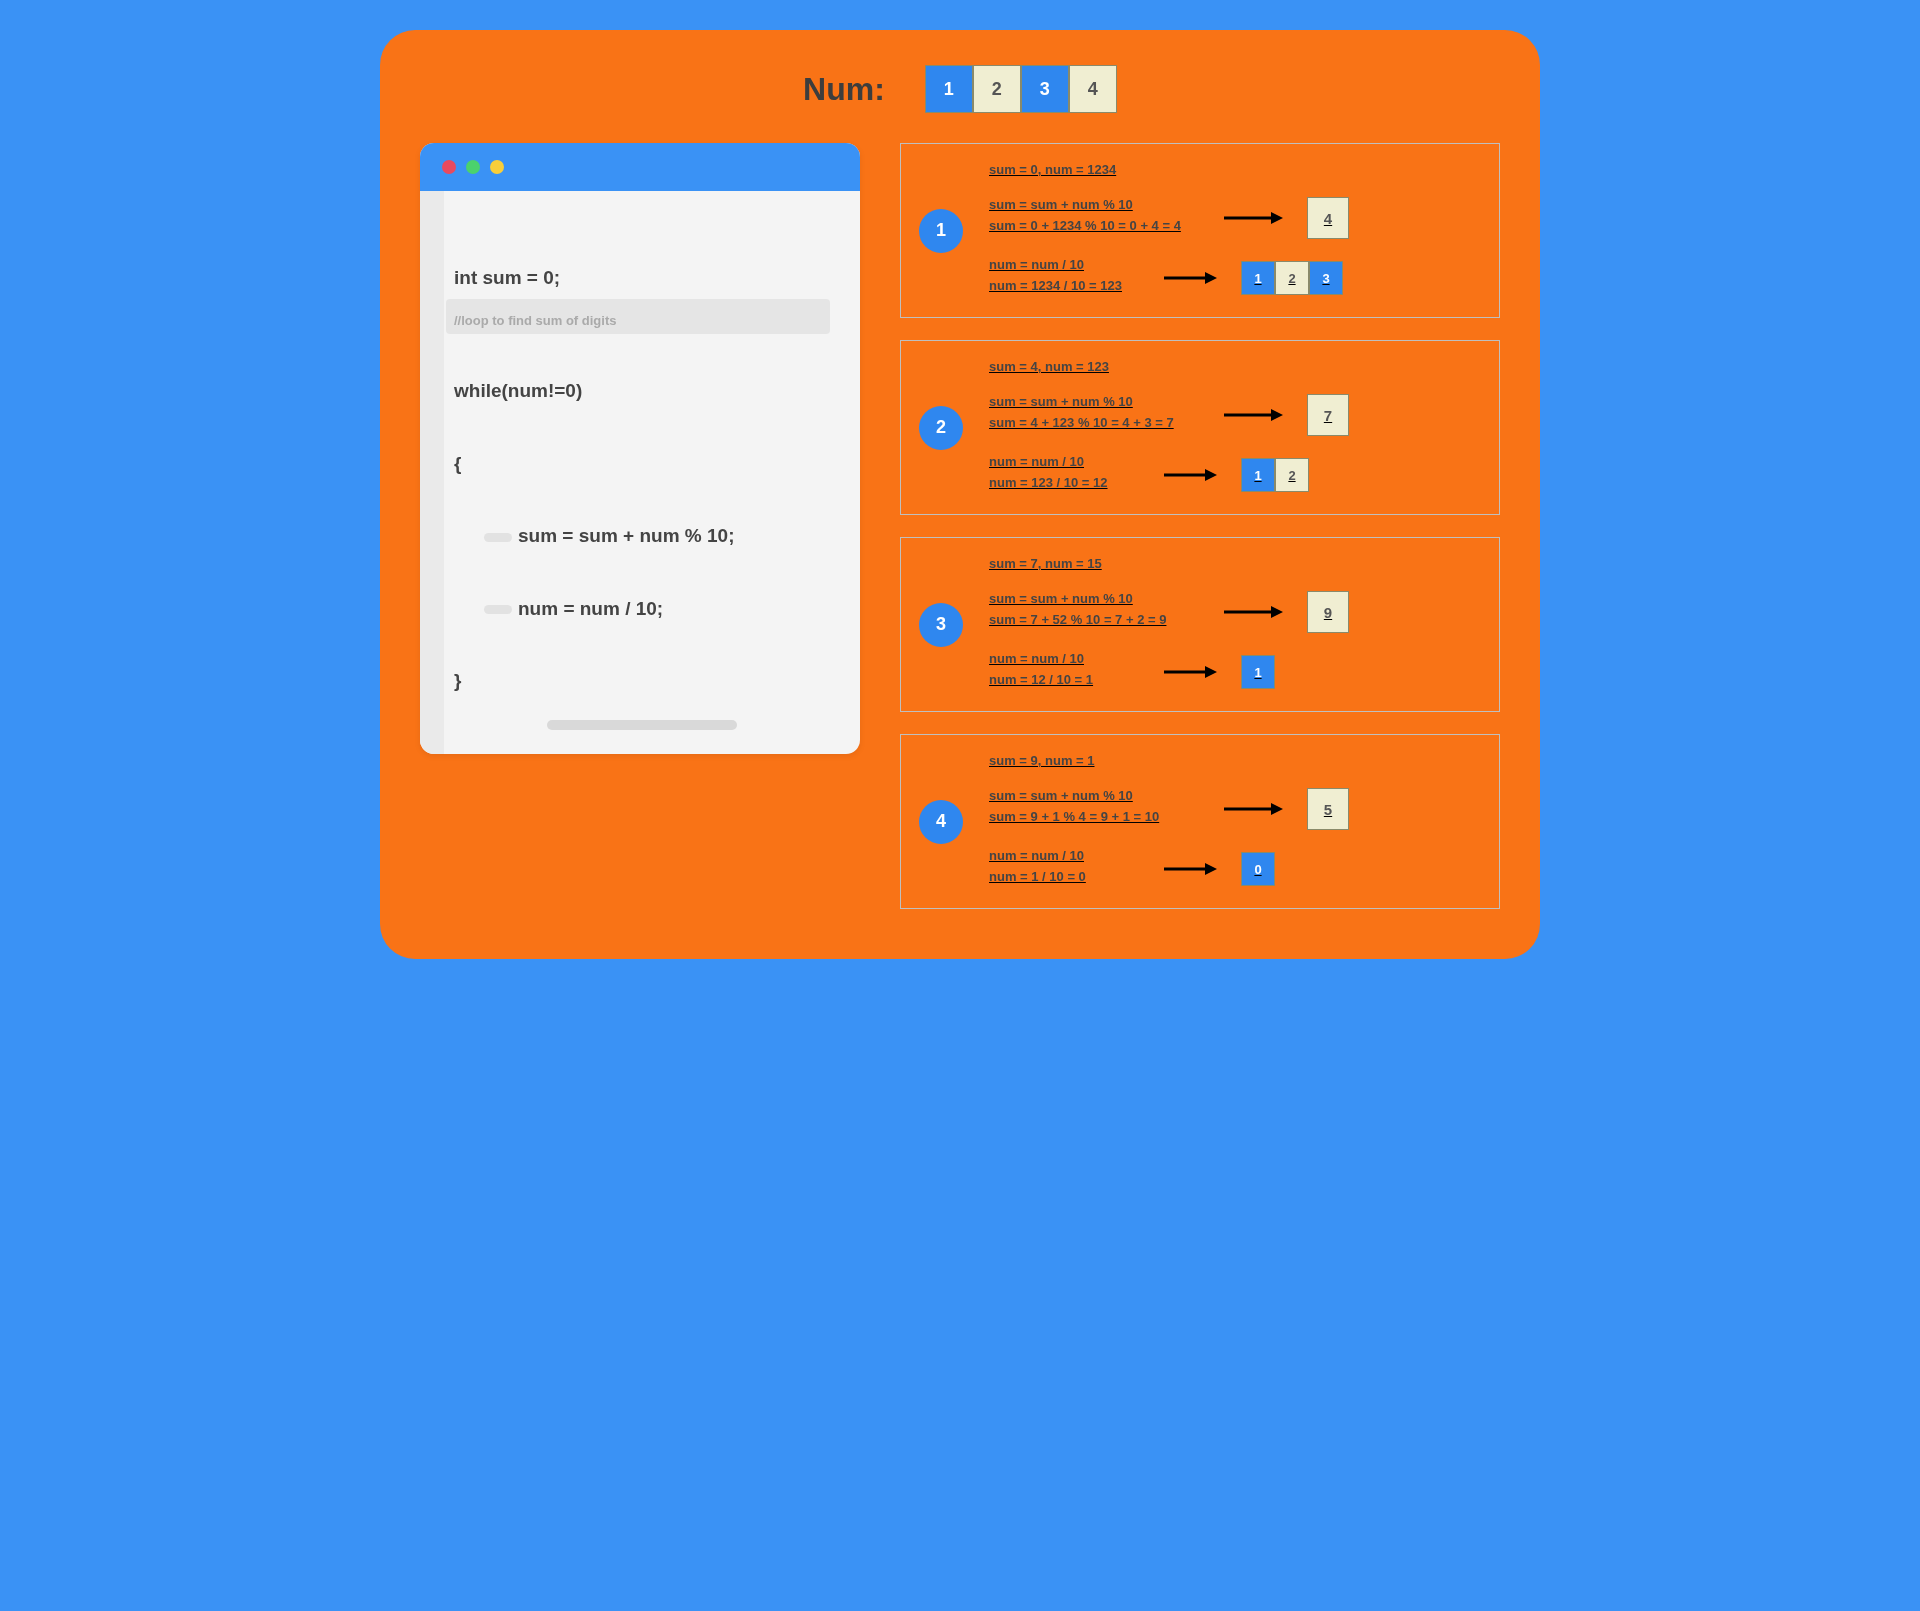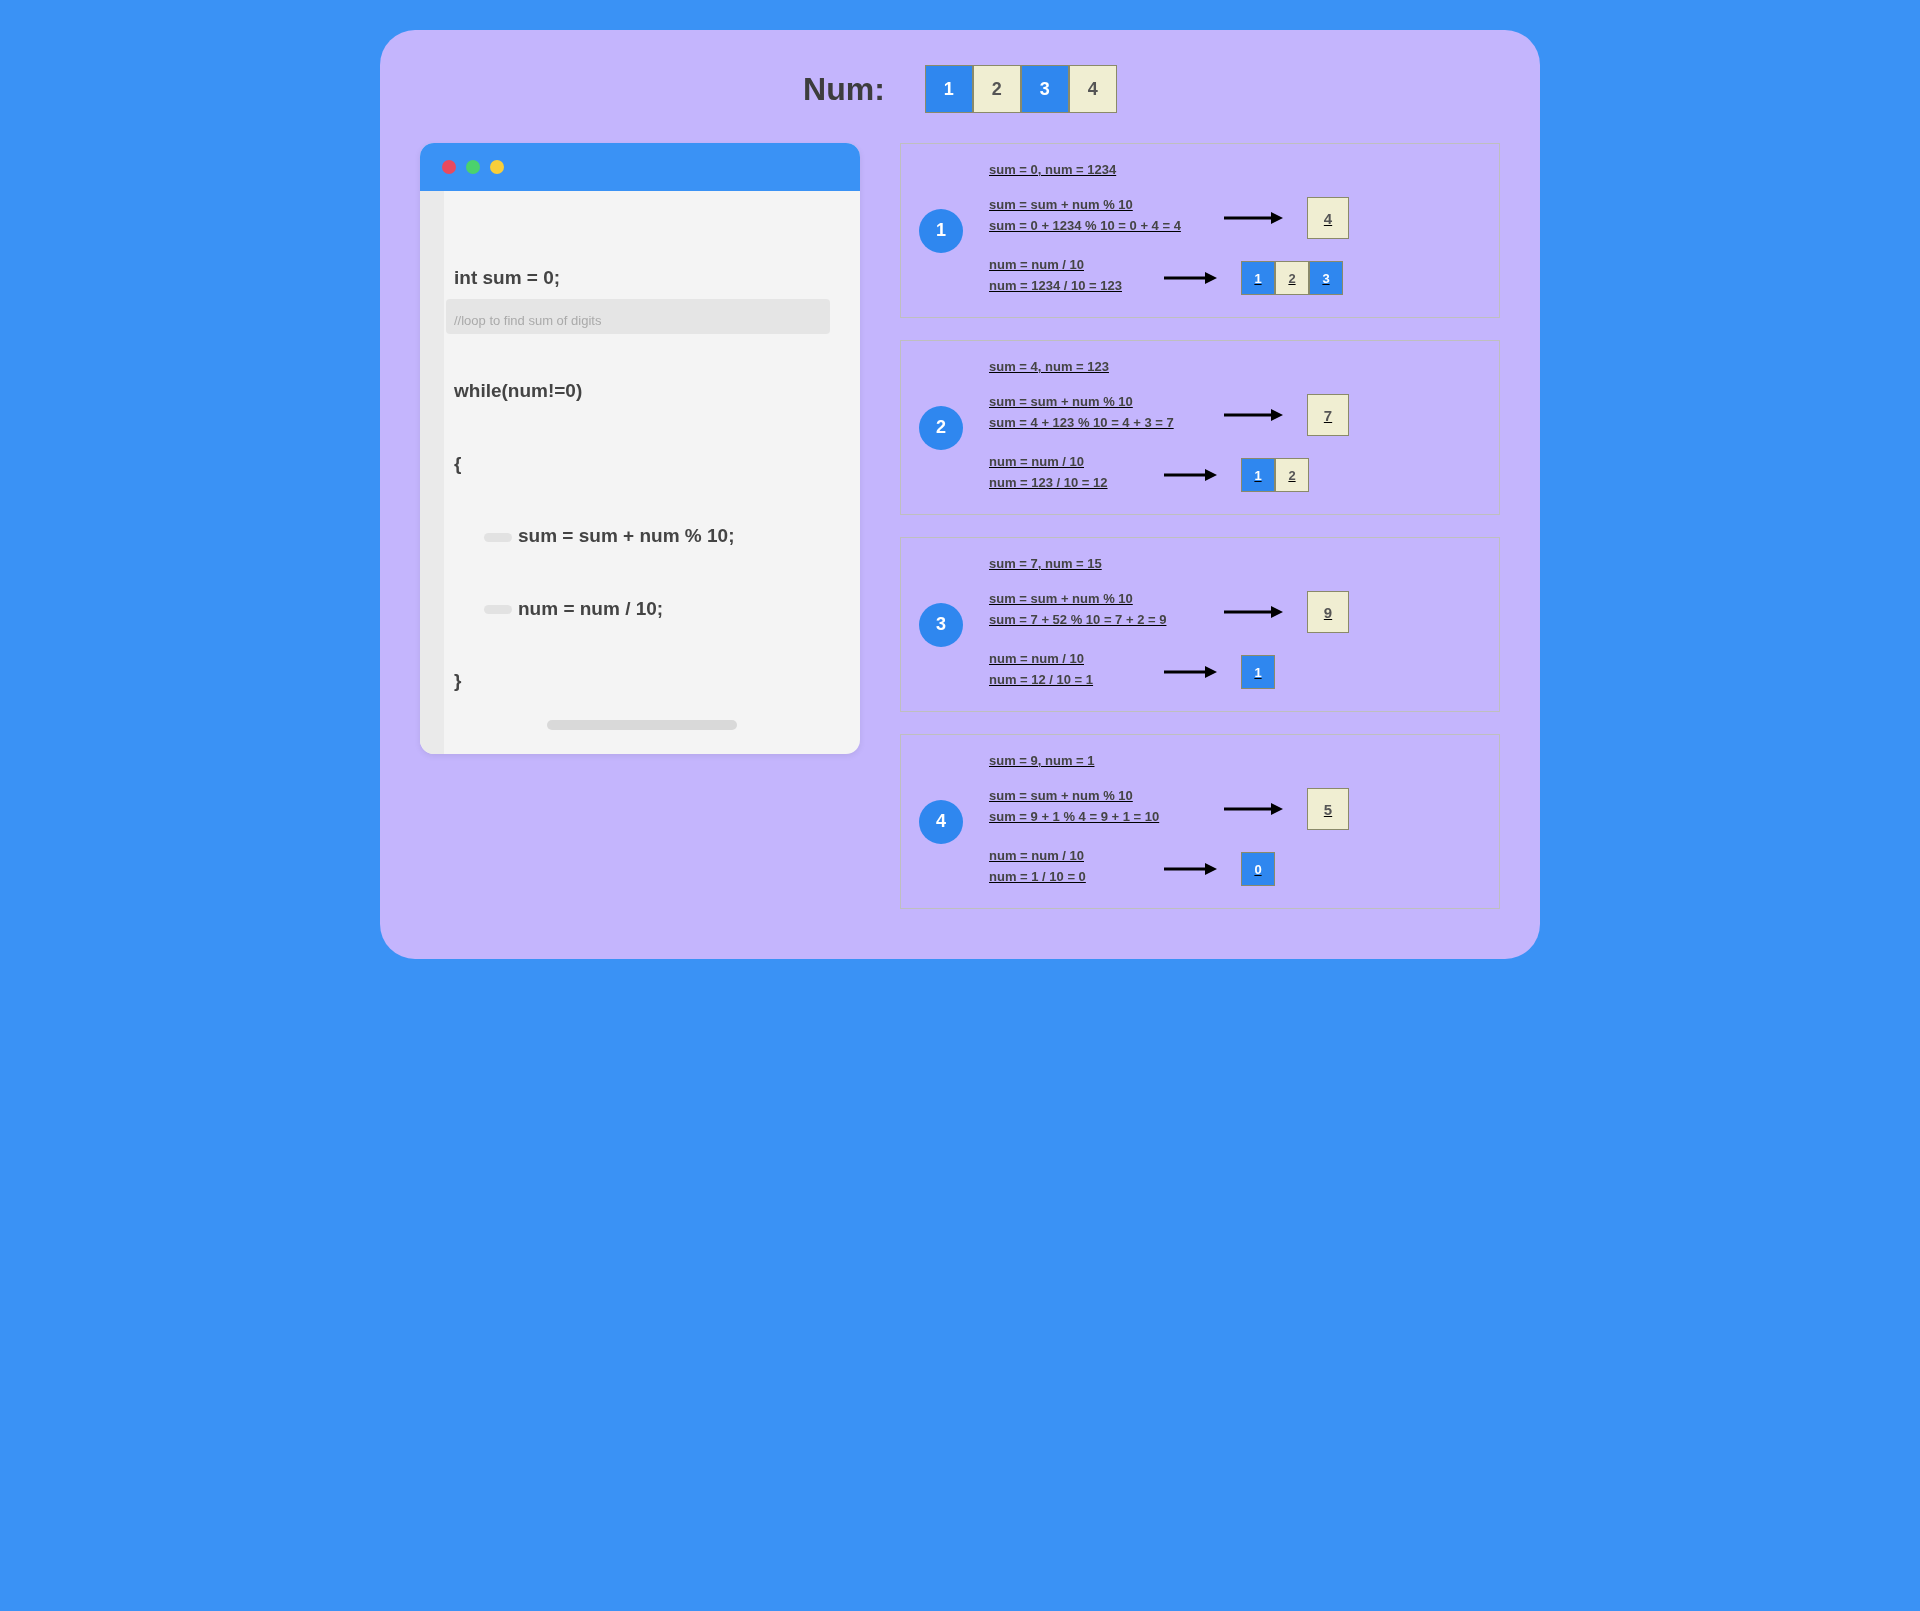--- a/index.html
+++ b/index.html
@@ -4,21 +4,21 @@
 <style>
 * { box-sizing: border-box; margin: 0; padding: 0; }
 body {
   background: #3a92f5;
   font-family: 'Segoe UI', Arial, sans-serif;
   padding: 30px;
   display: flex;
   justify-content: center;
 }
 .canvas {
-  background: #c4b5fd;
+  background: #f97316;
   border-radius: 35px;
   width: 1160px;
   padding: 35px 40px 50px;
 }
 .header {
   display: flex;
   align-items: center;
   justify-content: center;
   gap: 40px;
   margin-bottom: 30px;
@@ -68,21 +68,21 @@
   background: #eaeaea;
 }
 .code-lines { position: relative; z-index: 1; }
 .code-line { font-size: 19px; color: #444; font-weight: 600; line-height: 1.6; margin-bottom: 6px; margin-top: 42px; }
 .code-highlight {
   background: #e5e5e5;
   border-radius: 4px;
   padding: 14px 8px 6px;
   margin: 6px 0 10px -8px;
 }
-.code-comment { font-size: 13px; color: #aaa; font-weight: 400; }
+.code-comment { font-size: 13px; color: #aaa; font-weight: 700; }
 .indent { padding-left: 30px; }
 .bullet {
   display: inline-block; width: 28px; height: 9px;
   background: #e2e2e2; border-radius: 5px;
   vertical-align: middle; margin-right: 6px;
 }
 .code-scroll {
   height: 10px; width: 190px; background: #d9d9d9;
   border-radius: 5px; margin: 24px auto 0;
 }

